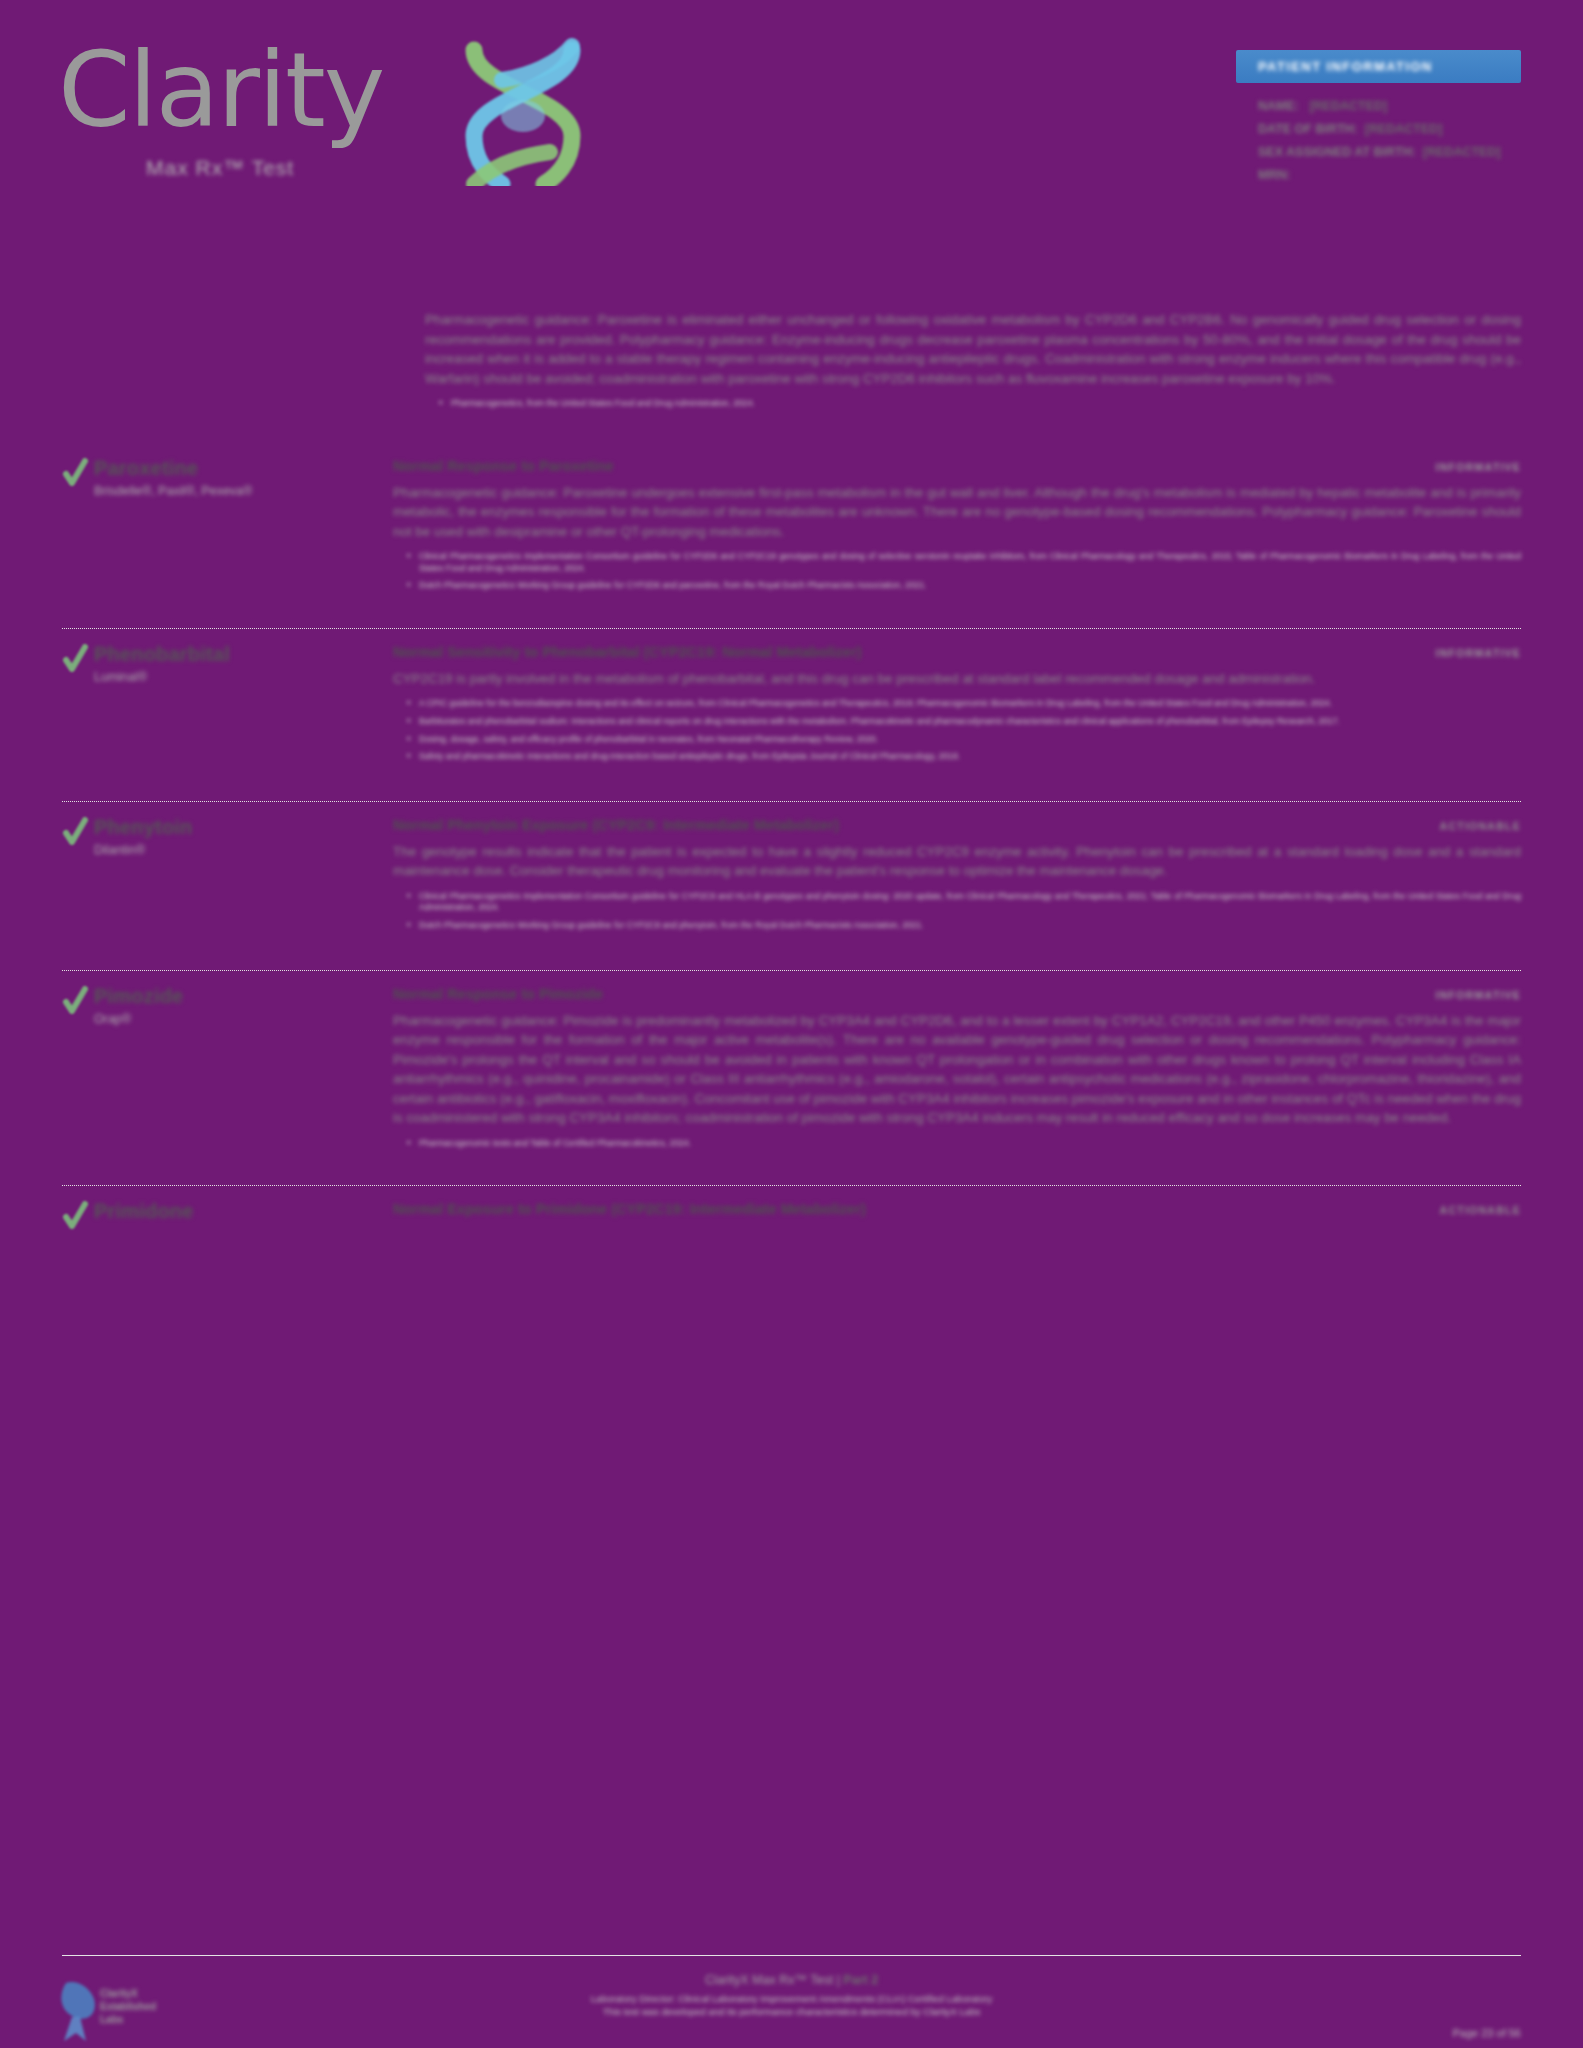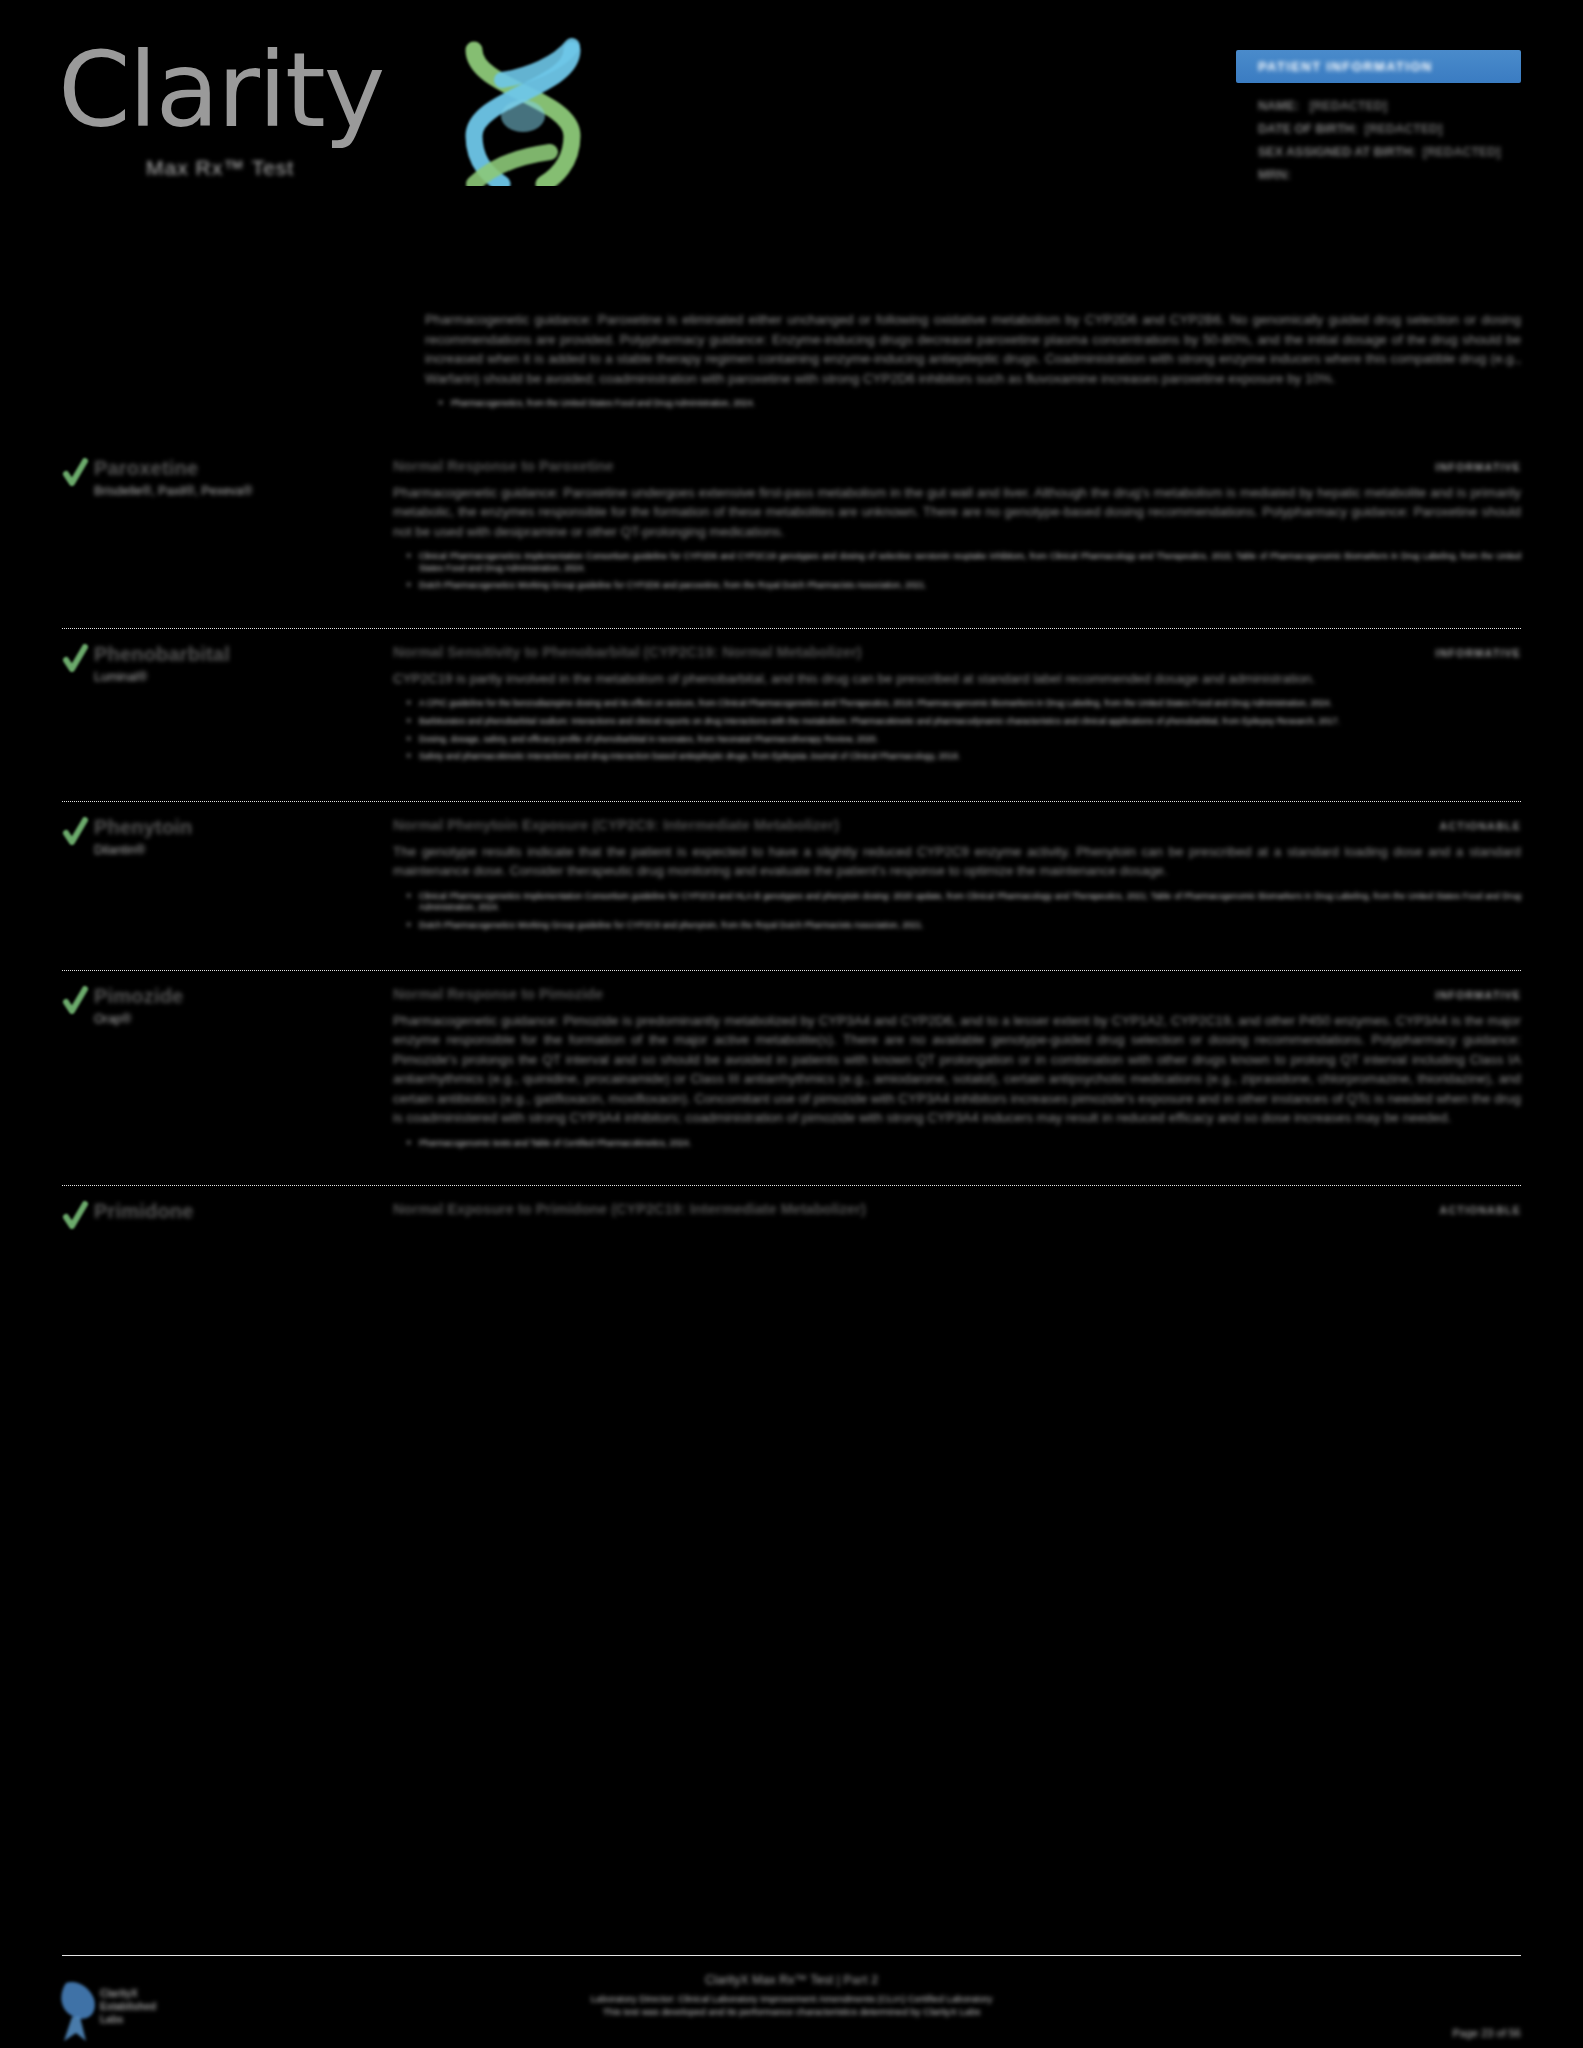--- a/index.html
+++ b/index.html
@@ -9,21 +9,21 @@
     width: 1583px;
     height: 2048px;
     background: #ffffff;
     font-family: "Liberation Sans", sans-serif;
   }
 
   .page {
     position: relative;
     width: 1583px;
     height: 2048px;
-    background: #000000;
+    background: #701a75;
     overflow: hidden;
   }
 
   
   .bl   { filter: blur(2.1px); }
   .bl-s { filter: blur(1.9px); }
 
   
   .header {
     position: absolute;

